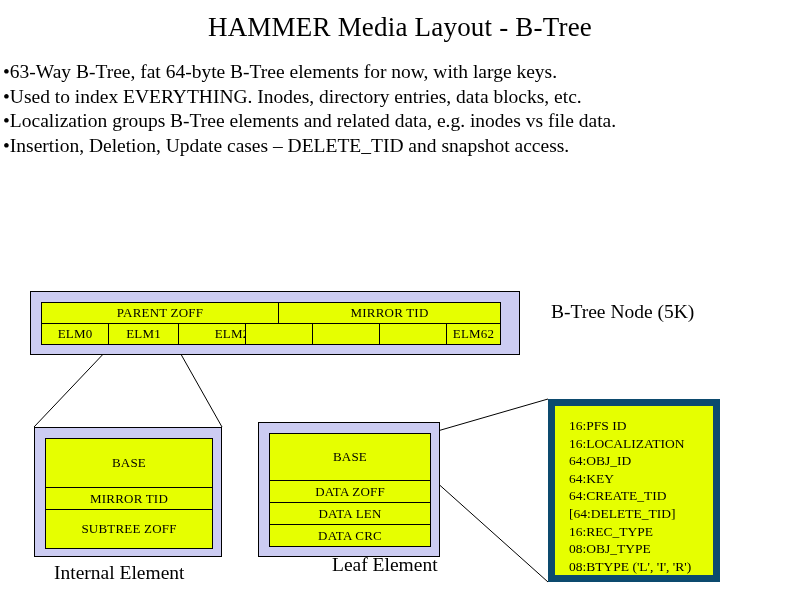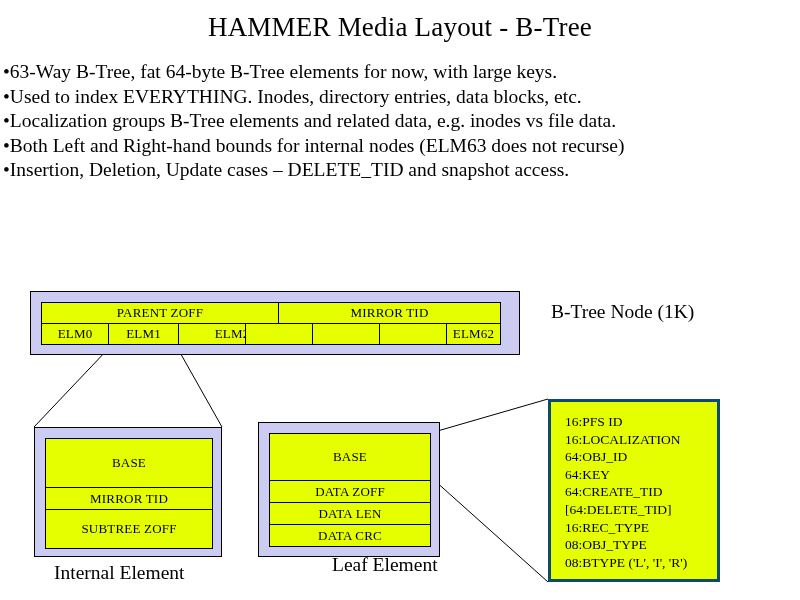--- a/index.html
+++ b/index.html
@@ -109,21 +109,21 @@
   }
 
   
   #base-detail-box {
     position: absolute;
     left: 548px;
     top: 399px;
     width: 172px;
     height: 183px;
     background: #e6ff00;
-    border: 3px solid #0c4a6e;
+    border: 7px solid #0c4a6e;
     box-sizing: border-box;
     padding: 11px 0 0 14px;
   }
   .detail-line {
     font-size: 13.5px;
     line-height: 17.6px;
     white-space: nowrap;
   }
 
   
@@ -138,21 +138,20 @@
 </style>
 </head>
 <body>
 
 <div id="slide-title">HAMMER Media Layout - B-Tree</div>
 
 <div id="bullet-list">
   <div class="bullet-item"><span class="bullet-mark">•</span><span>63-Way B-Tree, fat 64-byte B-Tree elements for now, with large keys.</span></div>
   <div class="bullet-item"><span class="bullet-mark">•</span><span>Used to index EVERYTHING.  Inodes, directory entries, data blocks, etc.</span></div>
   <div class="bullet-item"><span class="bullet-mark">•</span><span>Localization groups B-Tree elements and related data, e.g. inodes vs file data.</span></div>
-  <div class="bullet-item"><span class="bullet-mark">•</span><span>Both Left and Right-hand bounds for internal nodes (ELM63 does not recurse)</span></div>
   <div class="bullet-item"><span class="bullet-mark">•</span><span>Insertion, Deletion, Update cases – DELETE_TID and snapshot access.</span></div>
 </div>
 
 <svg id="connectors" viewBox="0 0 800 600">
 
   <line x1="108" y1="349" x2="34" y2="427" stroke="#000000" stroke-width="1"></line>
 
   <line x1="178" y1="349" x2="222" y2="427" stroke="#000000" stroke-width="1"></line>
 
   <line x1="434" y1="432" x2="548" y2="399" stroke="#000000" stroke-width="1"></line>
@@ -184,21 +183,21 @@
   <div class="cell" style="left:281px; top:31px; width:68px; height:22px;">
     <span></span>
   </div>
   <div class="cell" style="left:348px; top:31px; width:68px; height:22px;">
     <span></span>
   </div>
   <div class="cell" style="left:415px; top:31px; width:55px; height:22px;text-align:center;">
     <span>ELM62</span>
   </div>
 </div>
-<div class="plain-label" id="btree-node-label">B-Tree Node (1K)</div>
+<div class="plain-label" id="btree-node-label">B-Tree Node (5K)</div>
 
 <div class="outer-box" id="internal-element-box">
   <div class="cell" style="left:10px; top:10px; width:168px; height:50px;">
     <span>BASE</span>
   </div>
   <div class="cell" style="left:10px; top:59px; width:168px; height:23px;">
     <span>MIRROR TID</span>
   </div>
   <div class="cell" style="left:10px; top:81px; width:168px; height:40px;">
     <span>SUBTREE ZOFF</span>

